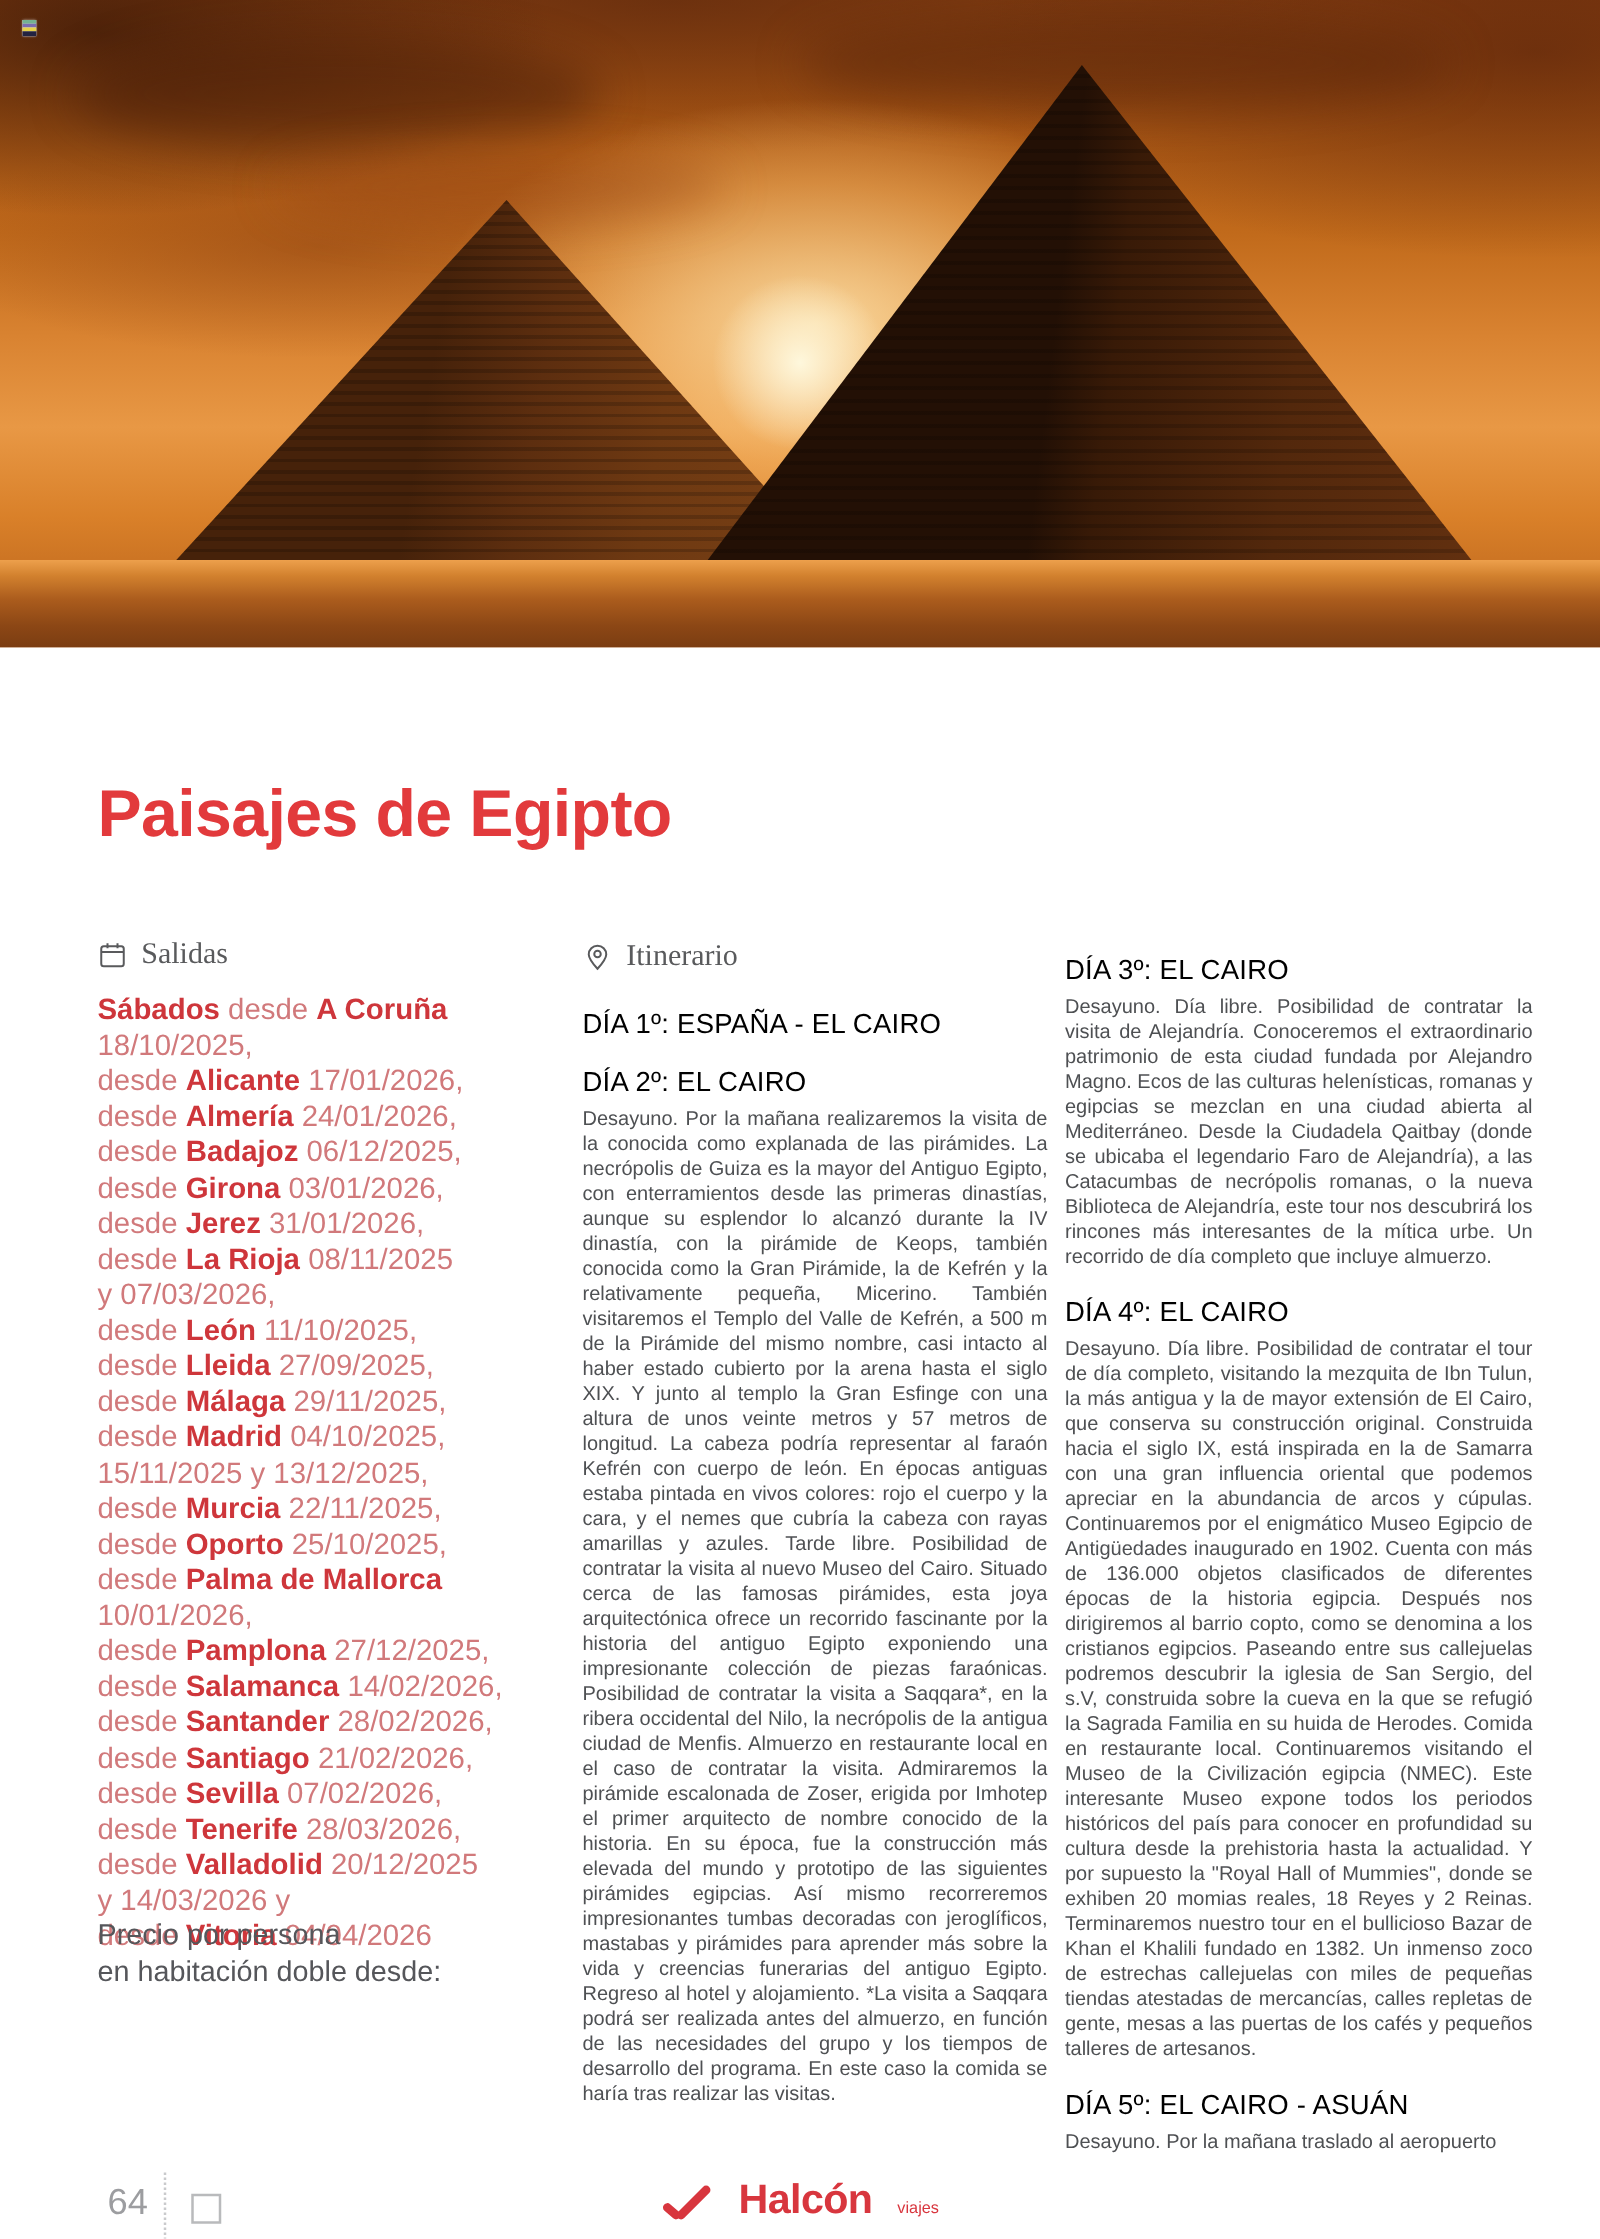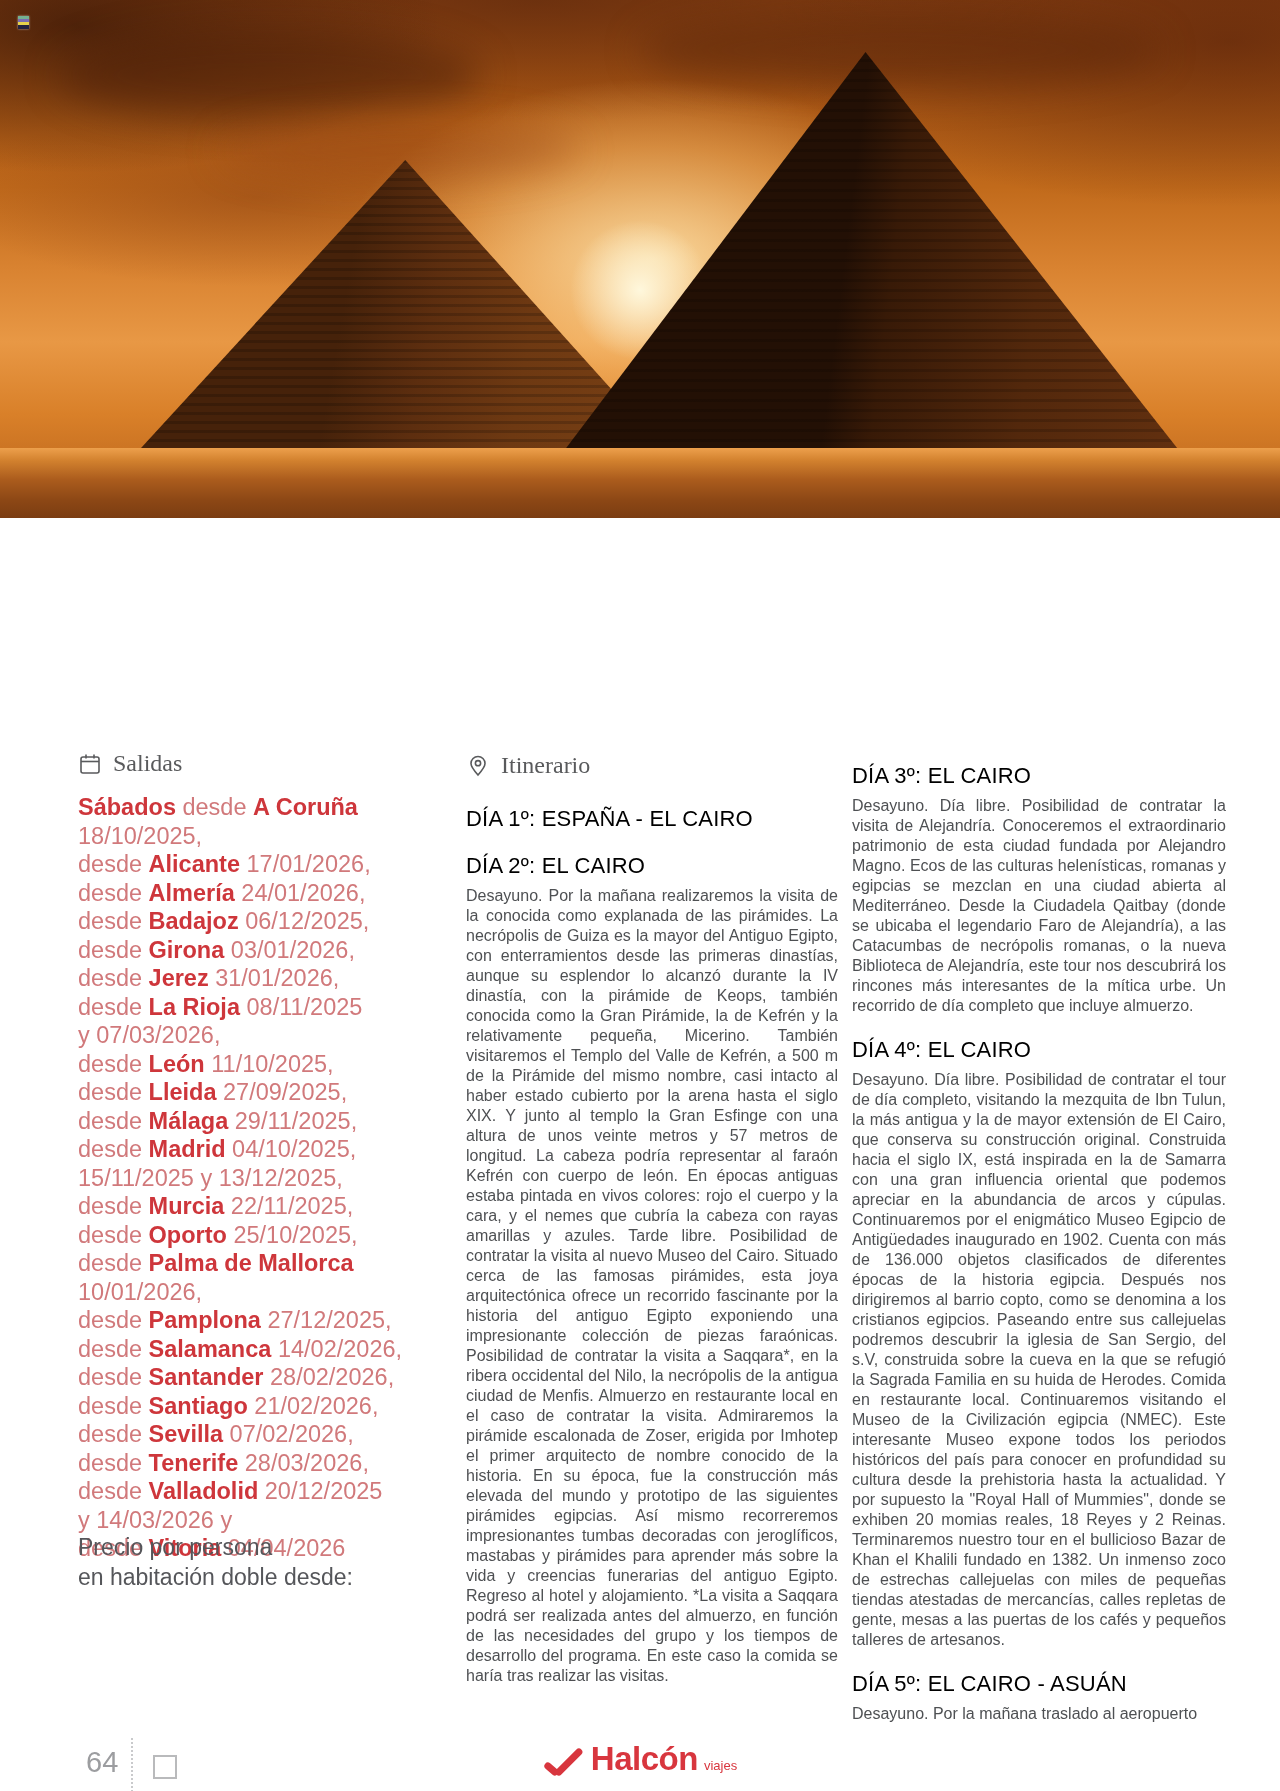--- a/index.html
+++ b/index.html
@@ -102,21 +102,21 @@
     line-height:1;
   }
   .price .cur{font-size:56px; letter-spacing:0; margin-left:2px;}
 
   
   .page-num{position:absolute; left:86px; top:1746px; font-size:29px; color:#9c9da0;}
   .foot-divider{position:absolute; left:131px; top:1738px; height:58px; border-left:2px dotted #c9cacc;}
   .foot-box{position:absolute; left:153px; top:1755px; width:20px; height:20px; border:2px solid #b9babc; background:#fff;}
   .brand{
     position:absolute; left:50%; top:1740px; transform:translateX(-50%);
-    display:flex; align-items:baseline; gap:6px; color:#d8363e;
+    display:flex; align-items:baseline; gap:20px; color:#d8363e;
   }
   .brand svg{align-self:center; margin-top:6px;}
   .brand .name{font-size:33px; font-weight:700; letter-spacing:-0.5px;}
   .brand .suffix{font-size:13px; font-weight:400;}
 </style>
 </head>
 <body>
 
 <div class="page">
 
@@ -129,20 +129,21 @@
     <div class="pyramid right"></div>
     <div class="desert"></div>
     <div class="stripes-icon">
         <i></i>
         <i></i>
         <i></i>
         <i></i>
       </div>
   </div>
 
+  <h1 class="title">Paisajes de Egipto</h1>
 
   <div class="salidas">
     <div class="col-header">
       <svg width="24" height="24" viewBox="0 0 24 24" fill="none" stroke="#595a5c" stroke-width="1.6">
         <rect x="3" y="5" width="18" height="16" rx="2"></rect>
         <line x1="3" y1="9.5" x2="21" y2="9.5"></line>
         <line x1="8" y1="2.5" x2="8" y2="6.5"></line>
         <line x1="16" y1="2.5" x2="16" y2="6.5"></line>
       </svg>
       <span>Salidas</span>

